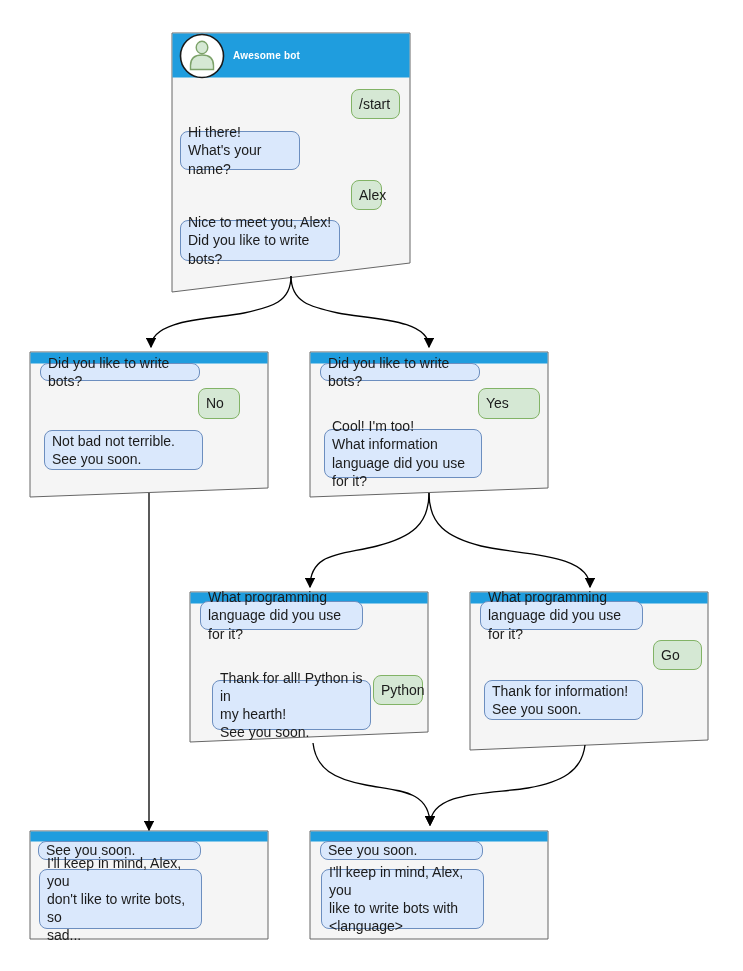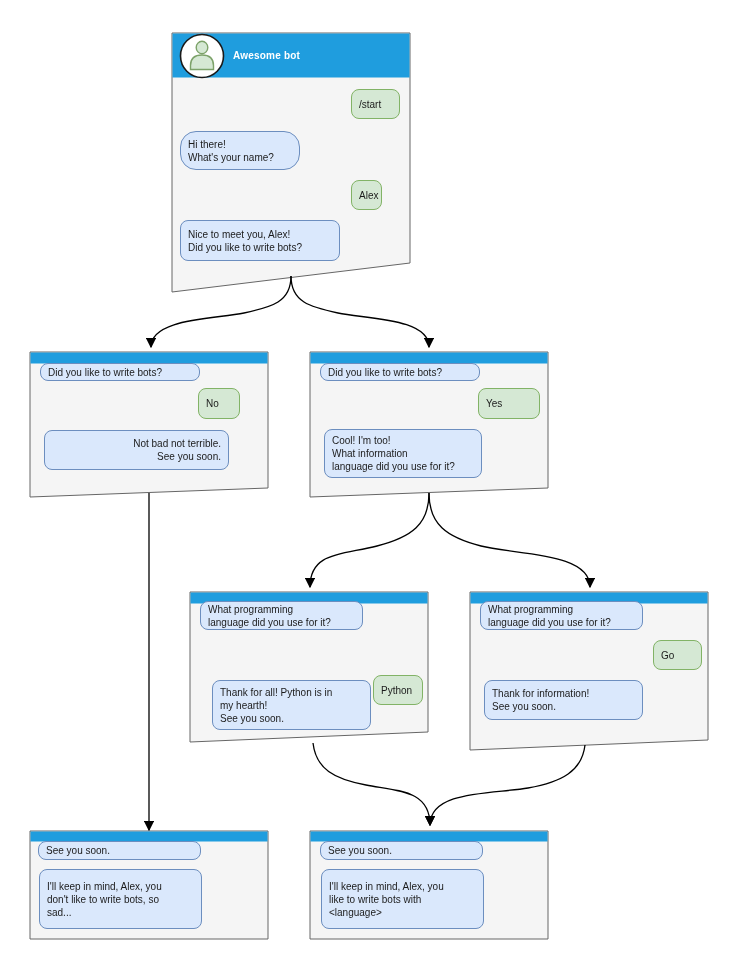--- a/index.html
+++ b/index.html
@@ -5,21 +5,21 @@
   html,body { margin:0; padding:0; background:#ffffff; }
   #canvas {
     position:relative; width:743px; height:971px;
     font-family:"Liberation Sans","DejaVu Sans",sans-serif;
     overflow:hidden; background:#ffffff;
   }
   #shapes { position:absolute; left:0; top:0; width:743px; height:971px; }
   .msg {
     position:absolute; box-sizing:border-box;
     display:flex; flex-direction:column; justify-content:center;
-    padding:0 7px; font-size:10px; line-height:1.3; color:#1b1b1b;
+    padding:0 7px; font-size:14px; line-height:1.3; color:#1b1b1b;
     white-space:pre-line; border-radius:8px;
   }
   .bot  { background:#DAE8FC; border:1px solid #6C8EBF; }
   .user { background:#D5E8D4; border:1px solid #82B366; }
   .win-title {
     position:absolute; display:flex; align-items:center;
     color:#ffffff; font-weight:bold; font-size:10px; letter-spacing:0.2px;
   }
 </style>
 </head>
@@ -63,29 +63,29 @@
     <path d="M429,493 C429,524 412,537 377,546 C342,555 310,552 310,587" fill="none" stroke="#000" stroke-width="1.3" marker-end="url(#arrow)"></path>
     <path d="M429,493 C429,524 446,537 481,546 C516,555 590,552 590,587" fill="none" stroke="#000" stroke-width="1.3" marker-end="url(#arrow)"></path>
     <path d="M149,493 L149,830" fill="none" stroke="#000" stroke-width="1.3" marker-end="url(#arrow)"></path>
     <path d="M313,743 C316,769 334,779 366,785 C398,791 430,790 430,825" fill="none" stroke="#000" stroke-width="1.3" marker-end="url(#arrow)"></path>
     <path d="M585,745 C582,771 562,782 528,788 C494,794 430,790 430,825" fill="none" stroke="#000" stroke-width="1.3" marker-end="url(#arrow)"></path>
   </svg>
 
   <div class="win-title" style="left:233px; top:33px; height:45px;">Awesome bot</div>
 
   <div class="msg user" style="left:351px; top:89px; width:49px; height:30px;">/start</div>
-  <div class="msg bot" style="left:180px; top:131px; width:120px; height:39px;border-radius:16px;">Hi there!
+  <div class="msg bot" style="left:180px; top:131px; width:120px; height:39px;">Hi there!
 What's your name?</div>
   <div class="msg user" style="left:351px; top:180px; width:31px; height:30px;">Alex</div>
   <div class="msg bot" style="left:180px; top:220px; width:160px; height:41px;">Nice to meet you, Alex!
 Did you like to write bots?</div>
 
   <div class="msg bot" style="left:40px; top:363px; width:160px; height:18px;">Did you like to write bots?</div>
   <div class="msg user" style="left:198px; top:388px; width:42px; height:31px;">No</div>
-  <div class="msg bot" style="left:44px; top:430px; width:185px; height:40px;text-align:right;">Not bad not terrible.
+  <div class="msg bot" style="left:44px; top:430px; width:159px; height:40px;">Not bad not terrible.
 See you soon.</div>
 
   <div class="msg bot" style="left:320px; top:363px; width:160px; height:18px;">Did you like to write bots?</div>
   <div class="msg user" style="left:478px; top:388px; width:62px; height:31px;">Yes</div>
   <div class="msg bot" style="left:324px; top:429px; width:158px; height:49px;">Cool! I'm too!
 What information
 language did you use for it?</div>
 
   <div class="msg bot" style="left:200px; top:601px; width:163px; height:29px;">What programming
 language did you use for it?</div>

